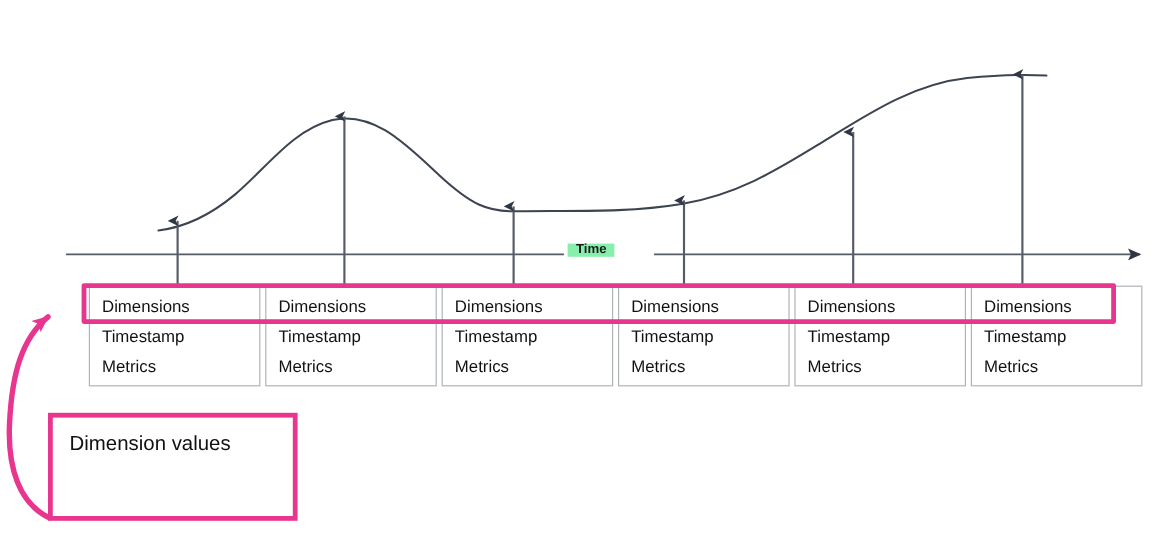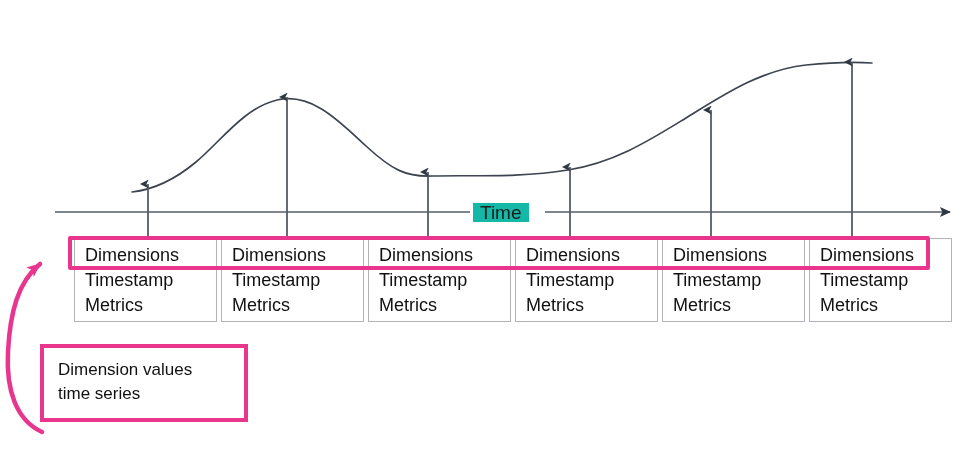--- a/index.html
+++ b/index.html
@@ -8,37 +8,38 @@
     background:#ffffff;
     font-family:"Liberation Sans", sans-serif;
     overflow:hidden;
   }
   #stage{position:relative;width:964px;height:450px;}
   svg.layer{position:absolute;left:0;top:0;width:964px;height:450px;overflow:visible;}
 
   .axis-label{
     position:absolute;
     font-family:"Liberation Sans", sans-serif;
-    font-size:19px;
+    font-size:11px;
     color:#1a1a1a;
-    background:#14b8a6;
+    background:#86efac;
     padding:0 7px;
     line-height:1;
+    font-weight:bold;
   }
 
   .record-box{
     position:absolute;
     box-sizing:border-box;
     border:1px solid #b0b3b8;
     background:#ffffff;
     padding:4px 0 0 10px;
   }
   .record-line{
     font-family:"Liberation Sans", sans-serif;
-    font-size:18px;
+    font-size:14px;
     color:#111111;
     line-height:25px;
     white-space:nowrap;
   }
 
   .highlight-rect{
     position:absolute;
     box-sizing:border-box;
     border:4px solid #e8368f;
     background:transparent;
@@ -141,18 +142,17 @@
     <defs>
       <marker id="pinkArrow" markerWidth="14" markerHeight="13" refX="13" refY="6.5" orient="auto" markerUnits="userSpaceOnUse">
         <path d="M0 0.5 L14 6.5 L0 12.5 L3.4 6.5 Z" fill="#e8368f"></path>
       </marker>
     </defs>
     <path d="M42,432
              C16,420 6,390 8,352
              C10,312 18,282 40,264" fill="none" stroke="#e8368f" stroke-width="4.5" stroke-linecap="round" marker-end="url(#pinkArrow)"></path>
   </svg>
 
-  <div class="callout" style="left:40px; top:344px; width:208px; height:78px;">
+  <div class="callout" style="left:40px; top:344px; width:208px; height:90px;">
     <div class="callout-line">Dimension values</div>
-    <div class="callout-line">time series</div>
   </div>
 
 </div>
 
 </body></html>

